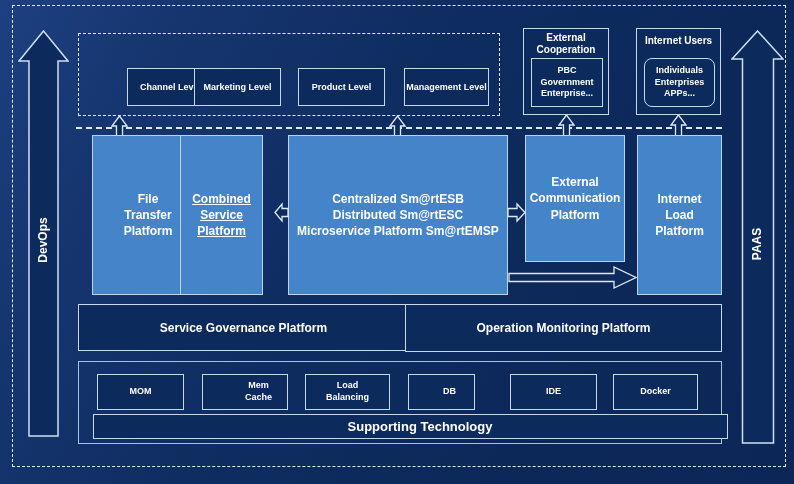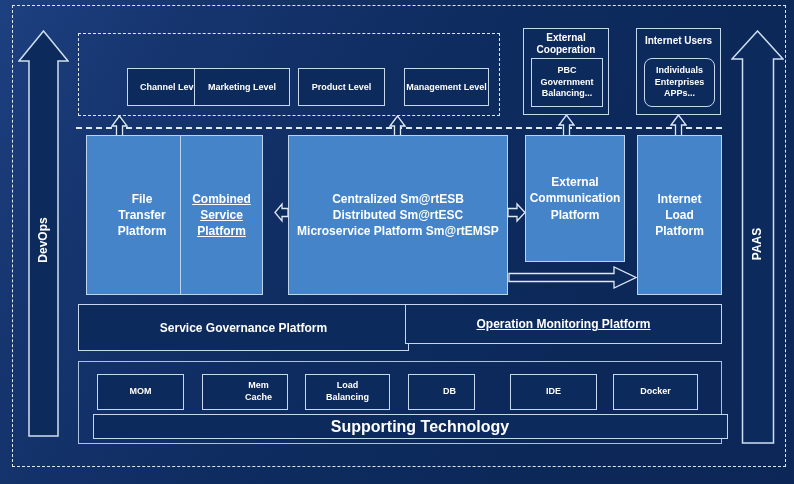--- a/index.html
+++ b/index.html
@@ -19,21 +19,21 @@
   .lbox{
     background:#4684ca;border:1.5px solid #bcd4ee;color:#fff;
     display:flex;align-items:center;justify-content:center;text-align:center;
     white-space:pre-line;
   }
   .outer-frame{border:1.3px solid #a9c2de;background:transparent;}
   .lvl{font-size:9px;font-weight:bold;}
   .plat{font-size:12px;font-weight:600;line-height:1.35;}
   .gov{font-size:12px;font-weight:bold;}
   .tech{font-size:9px;font-weight:bold;line-height:1.3;}
-  .bar{font-size:16px;font-weight:bold;padding-left:19px;}
+  .bar{font-size:13px;font-weight:bold;padding-left:19px;}
   .grp-title{font-size:10px;font-weight:bold;line-height:1.15;white-space:pre-line;text-align:center;}
   .member{font-size:9px;font-weight:bold;line-height:1.3;}
   .rail-label{
     width:120px;height:16px;line-height:16px;text-align:center;
     font-size:12px;font-weight:bold;transform:rotate(-90deg);color:#fff;
   }
   svg{display:block;}
   .arrow-shape{fill:#0c2a5b;stroke:#cfe0f2;stroke-width:1.5;}
   .arrow-shape-thin{fill:#0c2a5b;stroke:#dfe9f5;stroke-width:1.3;}
 </style>
@@ -65,43 +65,43 @@
       <polygon class="arrow-shape-thin" points="8.5,1 1,11 5.5,11 5.5,26 11.5,26 11.5,11 16,11"></polygon>
     </svg>
   <svg class="abs" style="left:558px;top:114px;" width="17" height="27" viewBox="0 0 17 27">
       <polygon class="arrow-shape-thin" points="8.5,1 1,11 5.5,11 5.5,26 11.5,26 11.5,11 16,11"></polygon>
     </svg>
   <svg class="abs" style="left:670px;top:114px;" width="17" height="27" viewBox="0 0 17 27">
       <polygon class="arrow-shape-thin" points="8.5,1 1,11 5.5,11 5.5,26 11.5,26 11.5,11 16,11"></polygon>
     </svg>
 
   <div class="abs dbox lvl" style="left:90px;top:68px;width:87px;height:38px;margin-left:37px;"><span>Channel Level</span></div>
-  <div class="abs dbox lvl" style="left:194px;top:68px;width:96px;height:38px;"><span>Marketing Level</span></div>
+  <div class="abs dbox lvl" style="left:194px;top:68px;width:87px;height:38px;"><span>Marketing Level</span></div>
   <div class="abs dbox lvl" style="left:298px;top:68px;width:87px;height:38px;"><span>Product Level</span></div>
   <div class="abs dbox lvl" style="left:404px;top:68px;width:85px;height:38px;"><span>Management Level</span></div>
 
   <div class="abs dbox" style="left:523px;top:28px;width:86px;height:87px;align-items:flex-start;">
     <div class="grp-title" style="margin-top:3px;">External
 Cooperation</div>
   </div>
   <div class="abs dbox member" style="left:531px;top:58px;width:72px;height:49px;">
     <span>PBC Government
-Balancing...</span>
+Enterprise...</span>
   </div>
 
   <div class="abs dbox" style="left:636px;top:28px;width:85px;height:87px;align-items:flex-start;">
     <div class="grp-title" style="margin-top:6px;">Internet Users</div>
   </div>
   <div class="abs dbox member" style="left:644px;top:58px;width:71px;height:49px;border-radius:8px;">
     <span>Individuals
 Enterprises
 APPs...</span>
   </div>
 
-  <div class="abs lbox plat" style="left:86px;top:135px;width:104px;height:160px;padding-left:8px;"><span>File
+  <div class="abs lbox plat" style="left:92px;top:135px;width:104px;height:160px;padding-left:8px;"><span>File
 Transfer
 Platform</span></div>
   <div class="abs lbox plat" style="left:180px;top:135px;width:83px;height:160px;text-decoration:underline;"><span>Combined
 Service
 Platform</span></div>
   <div class="abs lbox plat" style="left:288px;top:135px;width:220px;height:160px;"><span>Centralized Sm@rtESB
 Distributed Sm@rtESC
 Microservice Platform Sm@rtEMSP</span></div>
   <div class="abs lbox plat" style="left:525px;top:135px;width:100px;height:127px;"><span>External
 Communication
@@ -114,21 +114,21 @@
     <polygon class="arrow-shape-thin" points="1,10.5 8,2 8,6.5 14,6.5 14,14.5 8,14.5 8,19"></polygon>
   </svg>
   <svg class="abs" style="left:507px;top:202px;" width="19" height="21" viewBox="0 0 19 21">
     <polygon class="arrow-shape-thin" points="18,10.5 10,2 10,6.5 1,6.5 1,14.5 10,14.5 10,19"></polygon>
   </svg>
   <svg class="abs" style="left:508px;top:266px;" width="129" height="23" viewBox="0 0 129 23">
     <polygon class="arrow-shape-thin" points="1,7.5 106,7.5 106,1 128,11.5 106,22 106,15.5 1,15.5"></polygon>
   </svg>
 
   <div class="abs dbox gov" style="left:78px;top:304px;width:331px;height:47px;"><span>Service Governance Platform</span></div>
-  <div class="abs dbox gov" style="left:405px;top:304px;width:317px;height:40px;text-decoration:underline;"><span>Operation Monitoring Platform</span></div>
+  <div class="abs dbox gov" style="left:405px;top:304px;width:317px;height:48px;"><span>Operation Monitoring Platform</span></div>
 
   <div class="abs outer-frame" style="left:78px;top:361px;width:644px;height:83px;"></div>
 
   <div class="abs dbox tech" style="left:97px;top:374px;width:87px;height:36px;"><span>MOM</span></div>
   <div class="abs dbox tech" style="left:202px;top:374px;width:86px;height:36px;padding-left:27px;"><span>Mem
 Cache</span></div>
   <div class="abs dbox tech" style="left:305px;top:374px;width:85px;height:36px;justify-content:center;"><span>Load
 Balancing</span></div>
   <div class="abs dbox tech" style="left:408px;top:374px;width:67px;height:36px;padding-left:16px;"><span>DB</span></div>
   <div class="abs dbox tech" style="left:510px;top:374px;width:87px;height:36px;"><span>IDE</span></div>

